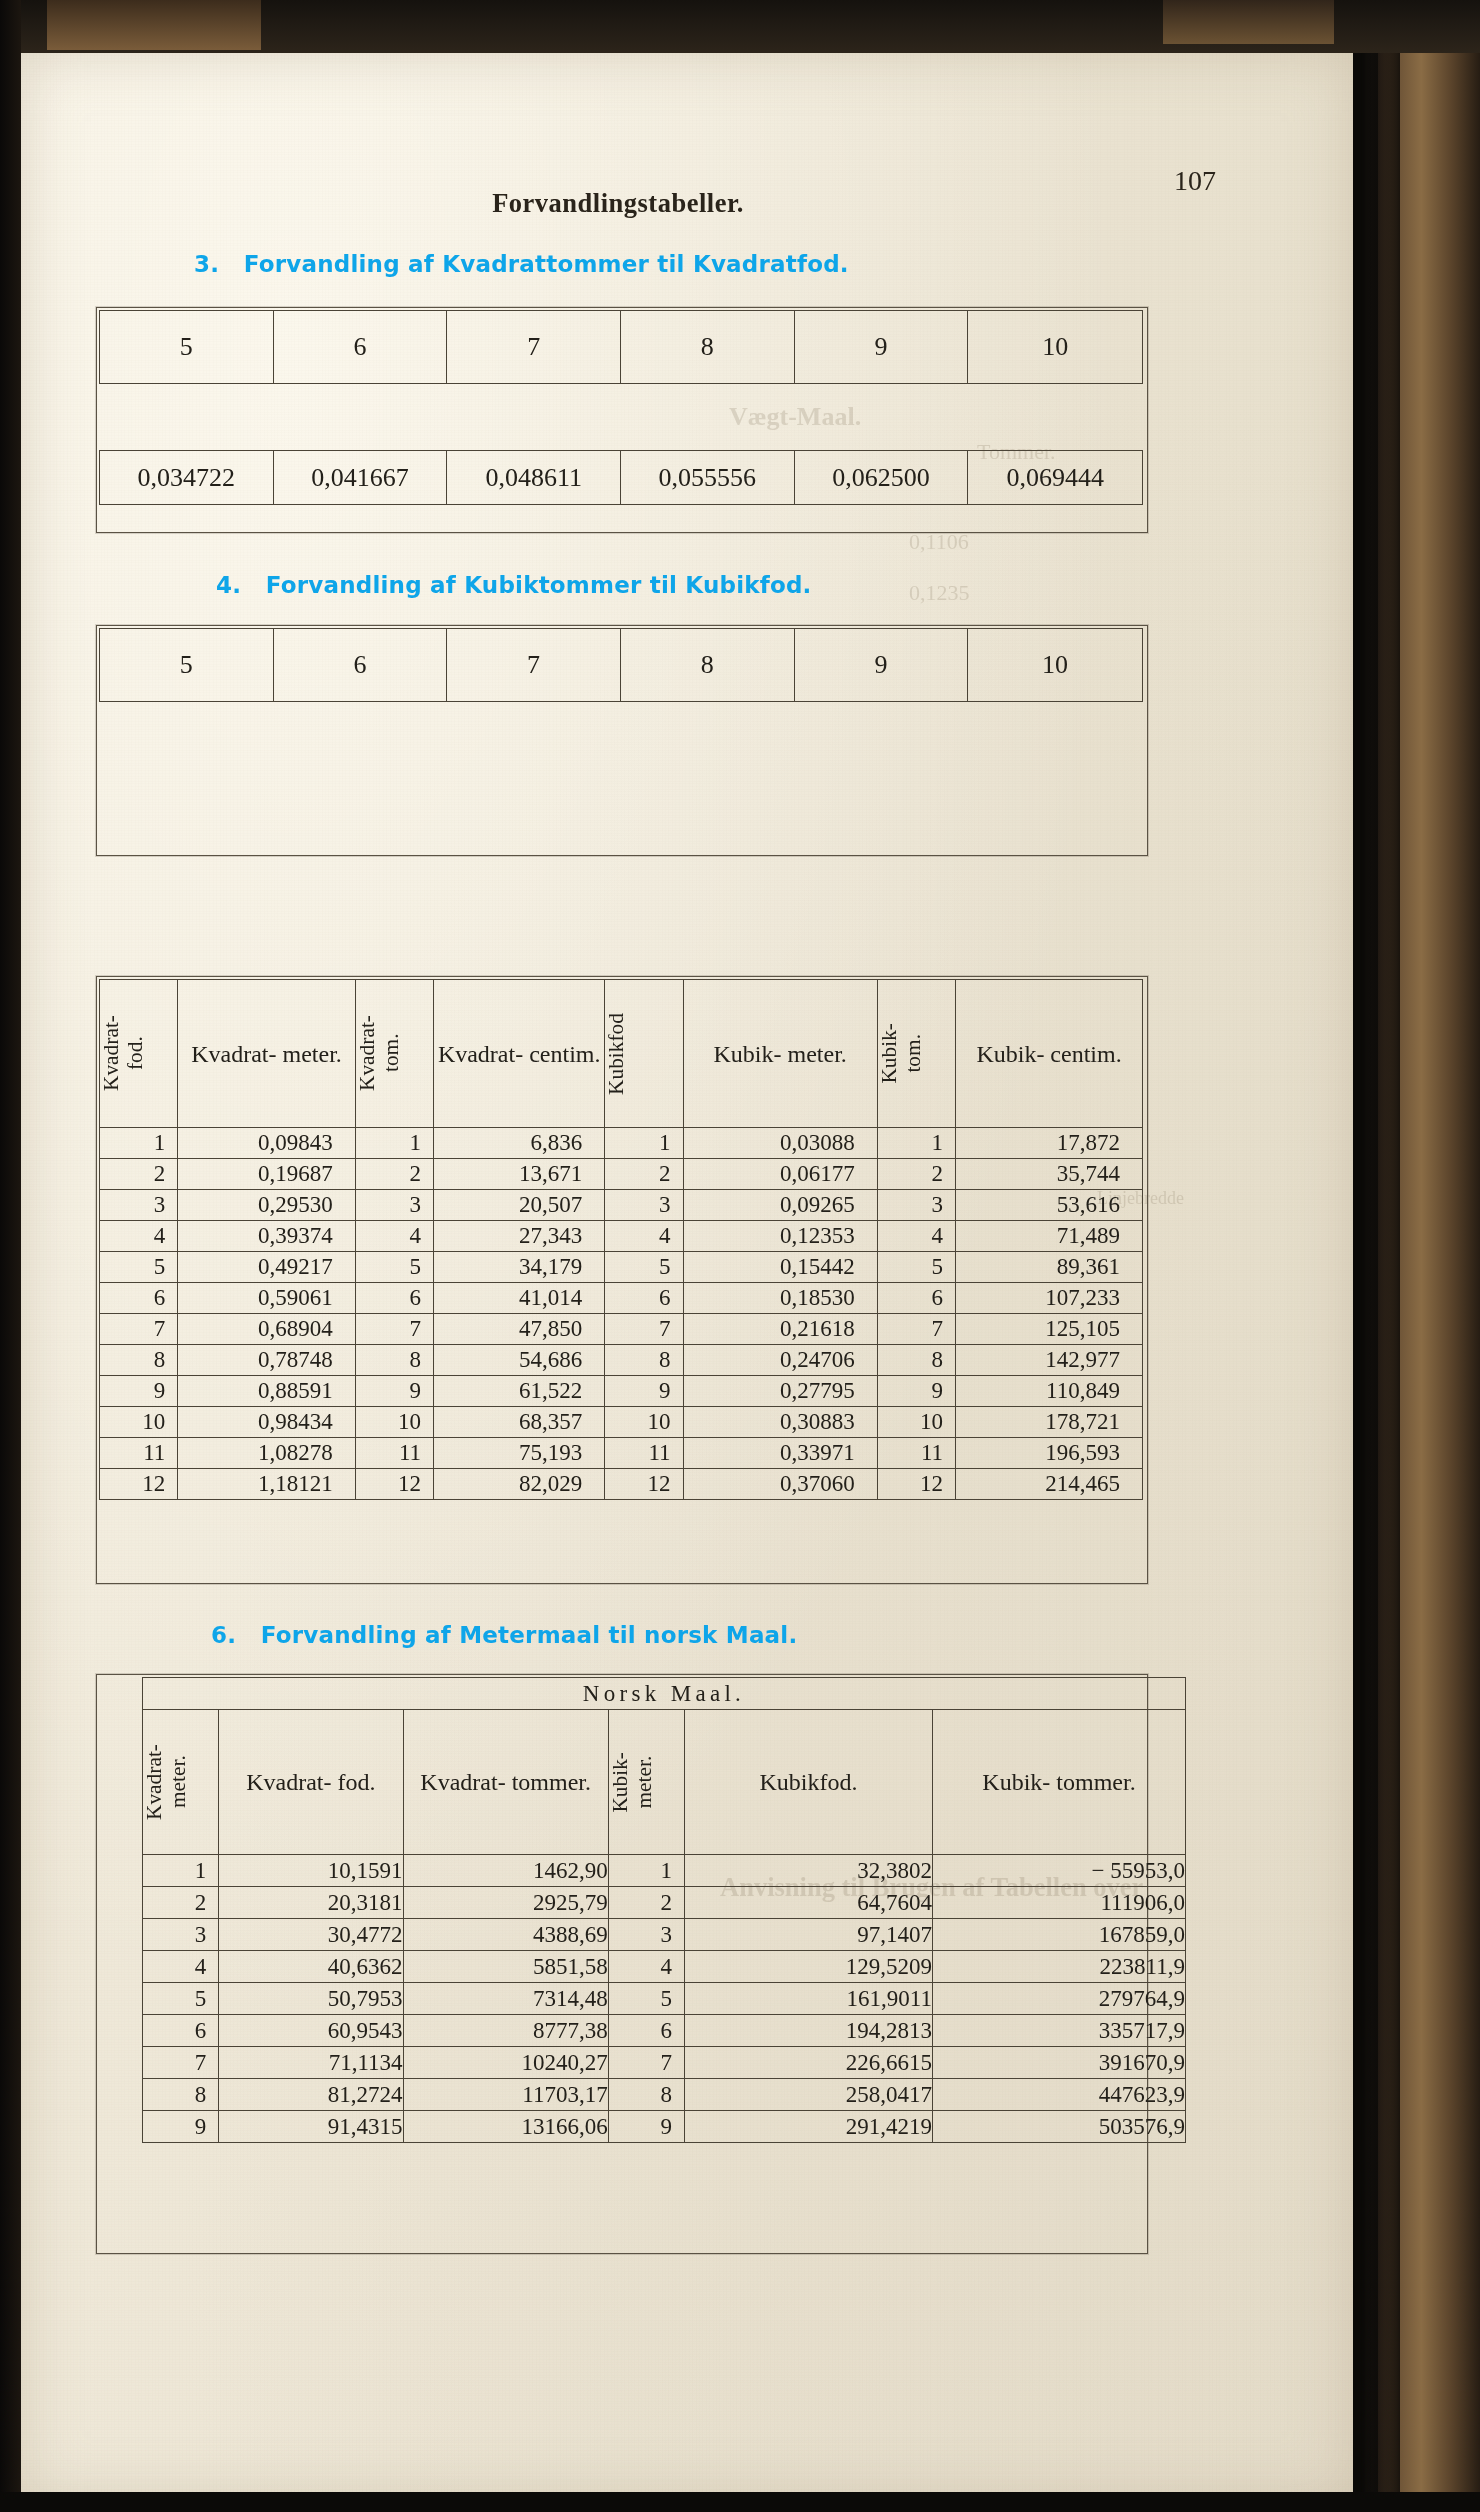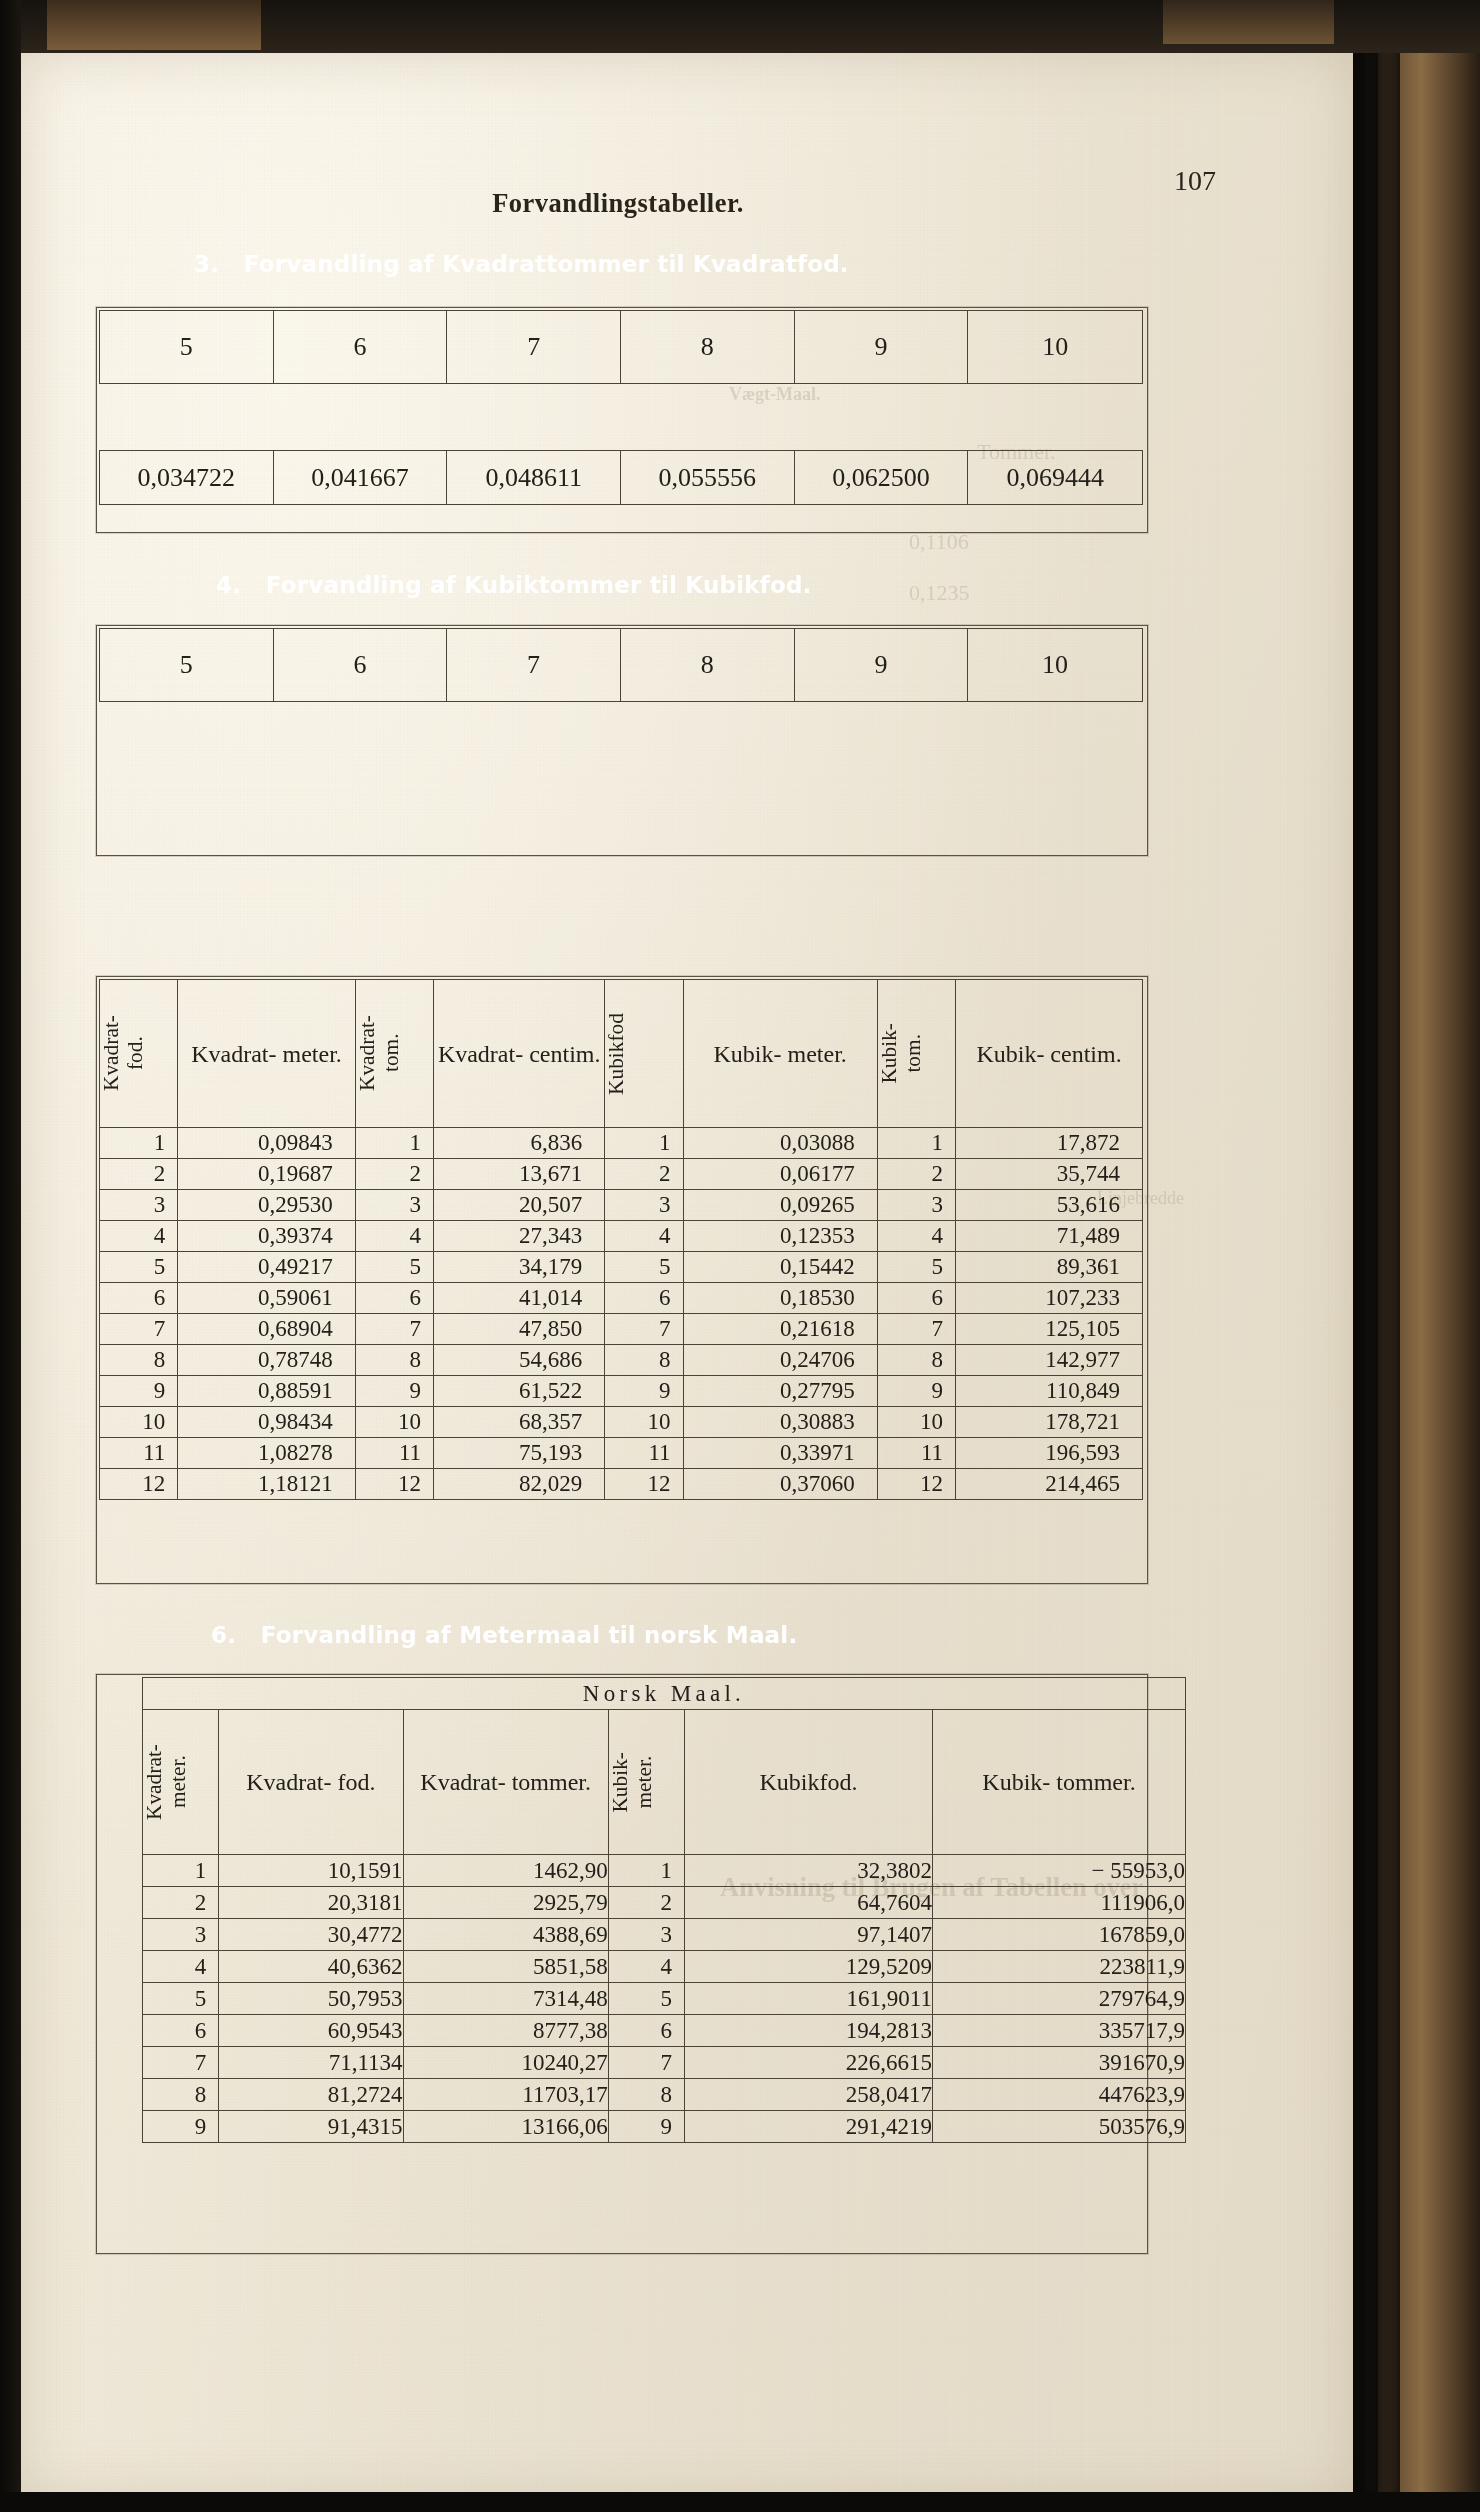--- a/index.html
+++ b/index.html
@@ -131,21 +131,21 @@
     font-size: 28px;
     color: #2a241b;
   }
 
   .sec-title {
     position: absolute;
     font-weight: bold;
     font-family: "DejaVu Sans", sans-serif;
     font-size: 23px;
     letter-spacing: 0.2px;
-    color: #ffffff;
+    color: #0ea5e9;
   }
   .sec-num {
     font-family: "DejaVu Sans", sans-serif;
     font-weight: bold;
   }
 
   table.tbl {
     border-collapse: collapse;
     font-family: "Liberation Serif", serif;
     color: #23201a;
@@ -210,21 +210,21 @@
   <div class="book-edge-right-dark"></div>
   <div class="top-dark"></div>
   <div class="top-spine"></div>
   <div class="top-spine2"></div>
   <div class="left-dark"></div>
   <div class="bottom-dark"></div>
 </div>
 
 <div class="content">
 
-  <div class="ghost-bleed" style="left:710px; top:334px; font-size:18px; font-weight:bold;">Vægt-Maal.</div>
+  <div class="ghost-bleed" style="left:710px; top:352px; font-size:26px; font-weight:bold;">Vægt-Maal.</div>
   <div class="ghost-bleed" style="left:958px; top:389px; font-size:22px;">Tommer.</div>
   <div class="ghost-bleed" style="left:890px; top:479px; font-size:22px;">0,1106</div>
   <div class="ghost-bleed" style="left:890px; top:530px; font-size:22px;">0,1235</div>
   <div class="ghost-bleed" style="left:701px; top:1822px; font-size:26.5px; font-weight:bold;">Anvisning til Brugen af Tabellen over</div>
   <div class="ghost-bleed" style="left:1078px; top:1138px; font-size:18px;">Linjebredde</div>
 
   <h1 class="running-head">Forvandlingstabeller.</h1>
   <div class="folio">107</div>
 
   <div class="sec-title" style="left:175px; top:201px;">

